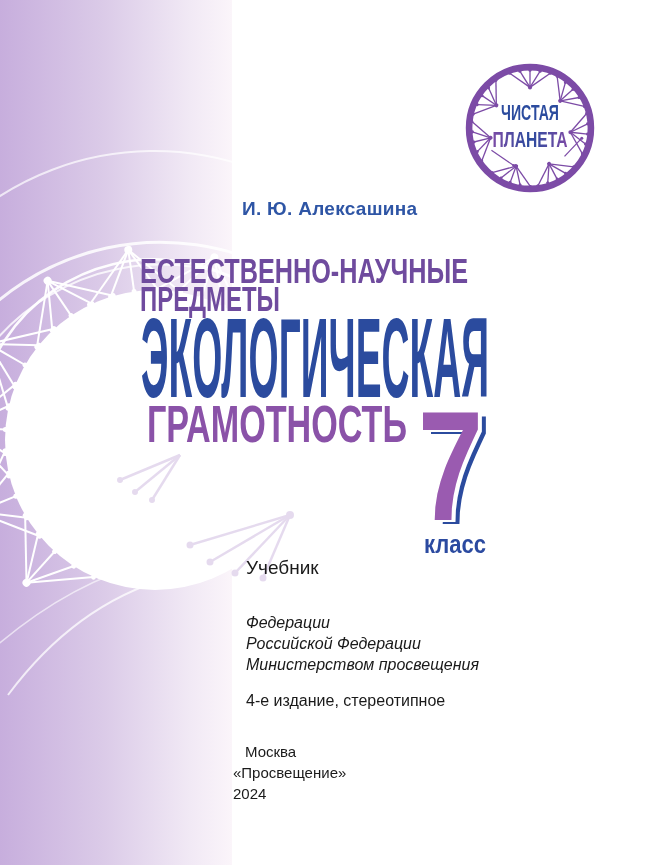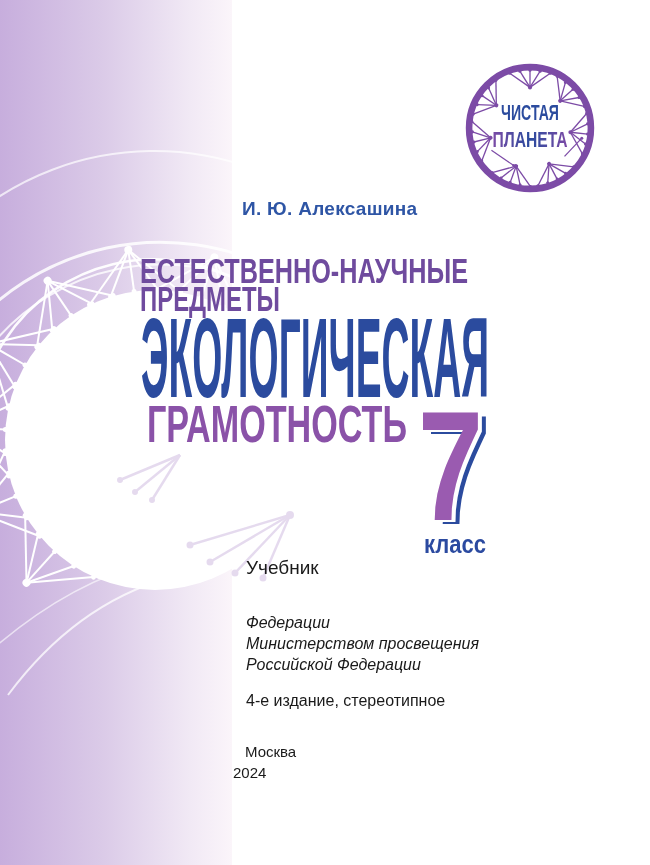--- a/index.html
+++ b/index.html
@@ -167,24 +167,25 @@
     <text class="t-seven" x="426" y="524" font-size="155" textLength="65" lengthAdjust="spacingAndGlyphs" fill="#2B4B9E">7</text>
     <text class="t-seven" x="422" y="522" font-size="155" textLength="65" lengthAdjust="spacingAndGlyphs" fill="#ffffff">7</text>
     <text class="t-seven" x="418" y="520" font-size="155" textLength="65" lengthAdjust="spacingAndGlyphs" fill="#9A5BB0">7</text>
     <text class="t-klass" x="424" y="553" font-size="25" textLength="62" lengthAdjust="spacingAndGlyphs">класс</text>
   </svg>
 
   <div class="booktype">Учебник</div>
 
   <div class="approval">
     <div>Федерации</div>
+    <div>Российской Федерации</div>
     <div>Министерством просвещения</div>
-    <div>Российской Федерации</div>
   </div>
 
   <div class="edition">4-е издание, стереотипное</div>
 
   <div class="imprint">
     <div class="ml12">Москва</div>
+    <div>«Просвещение»</div>
     <div class="ml10">2024</div>
   </div>
 
 </div>
 
 </body></html>

